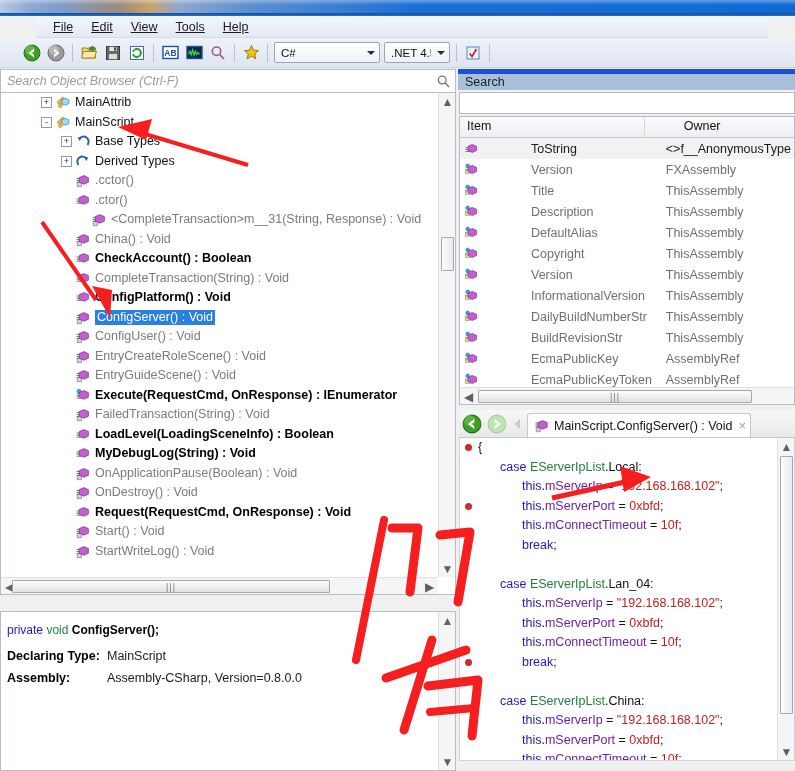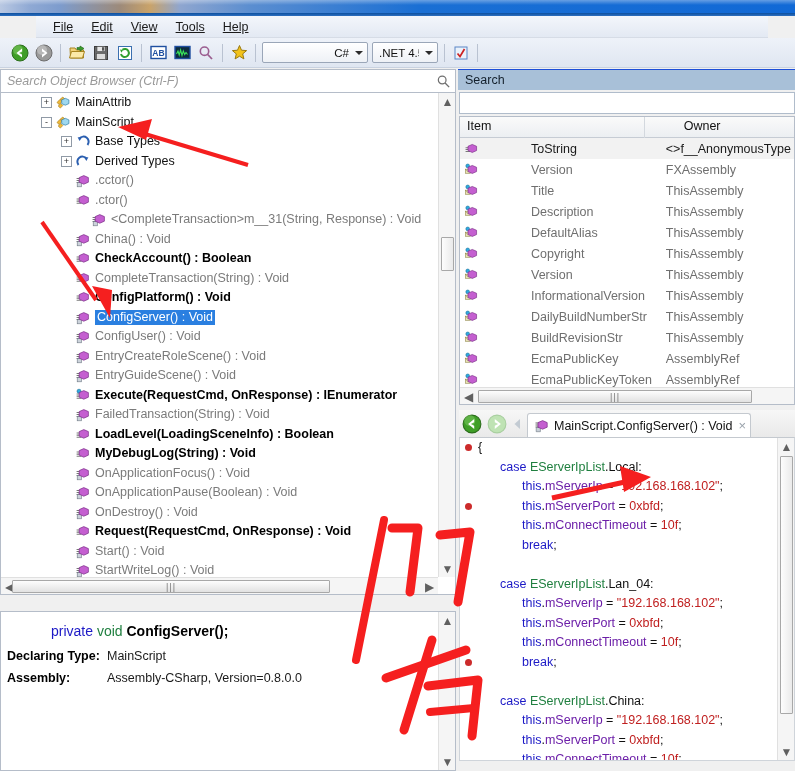--- a/index.html
+++ b/index.html
@@ -41,21 +41,21 @@
   .menu-item {
     padding: 2px 9px; font-size: 12.5px; color: #1a1a1a; cursor: default;
   }
   .menu-item u { text-decoration: underline; }
 
   
   .toolbar {
     position: absolute; left: 0; top: 38px; width: 795px; height: 30px;
     background: linear-gradient(to bottom,#eef2f9,#dfe6f1);
     border-bottom: 1px solid #c9d2e0;
-    display: flex; align-items: center; padding-left: 8px; text-align: right;
+    display: flex; align-items: center; padding-left: 20px;
   }
   .tb-btn {
     width: 24px; height: 24px; display: flex; align-items: center;
     justify-content: center; cursor: default;
   }
   .tb-sep { width: 1px; height: 18px; background: #b9c2d1; margin: 0 4px; }
   .combo {
     height: 21px; border: 1px solid #9aa6b8; border-radius: 2px;
     background: linear-gradient(to bottom,#ffffff,#eef1f6);
     display: flex; align-items: center; padding: 0 4px 0 6px;
@@ -130,34 +130,34 @@
     display: flex; align-items: center; justify-content: center;
     font-size: 9px; color: #777; letter-spacing: 1px;
   }
 
   
   .details-pane {
     position: absolute; left: 0; top: 611px; width: 456px; height: 160px;
     background: #ffffff; border: 1px solid #b5bdc9;
     overflow: hidden;
   }
-  .sig { position: absolute; left: 6px; top: 11px; font-size: 14px; white-space: nowrap; margin-left: 44px; }
+  .sig { position: absolute; left: 6px; top: 11px; font-size: 12px; white-space: nowrap; }
   .sig .kw { color: #1c19c6; }
   .sig .ty { color: #1f7f3f; }
   .sig .nm { color: #000; font-weight: bold; }
   .dl-row { position: absolute; left: 6px; font-size: 12.5px; white-space: nowrap; }
   .dl-row .k { font-weight: bold; color: #000; }
   .dl-row .v { color: #1a1a1a; position: absolute; left: 100px; top: 0; }
 
   
   .right-header {
     position: absolute; left: 458px; top: 69px; width: 337px; height: 21px;
     background: #a8c0d8; display: flex; align-items: center; padding-left: 7px;
     font-size: 12.5px; color: #14202c;
-    border-top: 1px solid #1d4ed8;
+    border-top: 5px solid #1d4ed8;
   }
   .right-input {
     position: absolute; left: 459px; top: 92px; width: 336px; height: 22px;
     background: #ffffff; border: 1px solid #b0bccb;
   }
   .grid-pane {
     position: absolute; left: 459px; top: 116px; width: 336px; height: 289px;
     background: #ffffff; border: 1px solid #b5bdc9; overflow: hidden;
   }
   .grid-head {
@@ -513,30 +513,20 @@
           </svg>
           <span class="tlabel">LoadLevel(LoadingSceneInfo) : Boolean</span>
         </div>
         <div class="tnode bold" style="padding-left: 60px;">
           <span class="expander none"></span>
           <svg class="ticon" viewBox="0 0 17 15">
             <path d="M1.6 5.5 h4.8 v1.1 h-4.8 z M1.6 7.6 h4.8 v1.1 h-4.8 z M1.6 9.7 h4.8 v1.1 h-4.8 z" fill="#7a7a7a"></path>
             <path d="M8.8 2.6 l4.6 2 v4.6 l-4.6 2 l-4.6-2 V4.6 z" fill="#c45fd0" stroke="#7a2f86" stroke-width=".7"></path>
           </svg>
           <span class="tlabel">MyDebugLog(String) : Void</span>
-        </div>
-        <div class="tnode dim" style="padding-left: 60px;">
-          <span class="expander none"></span>
-          <svg class="ticon" viewBox="0 0 17 15">
-            <path d="M1.6 5 h4.6 v1 h-4.6 z M1.6 7 h4.6 v1 h-4.6 z M1.6 9 h4.6 v1 h-4.6 z" fill="#767676"></path>
-            <rect x="2.2" y="9.4" width="4.2" height="4.4" fill="#ccd3db" stroke="#6d7782" stroke-width=".6"></rect>
-            <path d="M3.3 9.3 a1.25 1.25 0 0 1 2.3 0" fill="none" stroke="#6d7782" stroke-width=".8"></path>
-            <path d="M8.8 2.6 l4.6 2 v4.6 l-4.6 2 l-4.6-2 V4.6 z" fill="#c45fd0" stroke="#7a2f86" stroke-width=".7"></path>
-          </svg>
-          <span class="tlabel">OnApplicationFocus() : Void</span>
         </div>
         <div class="tnode dim" style="padding-left: 60px;">
           <span class="expander none"></span>
           <svg class="ticon" viewBox="0 0 17 15">
             <path d="M1.6 5 h4.6 v1 h-4.6 z M1.6 7 h4.6 v1 h-4.6 z M1.6 9 h4.6 v1 h-4.6 z" fill="#767676"></path>
             <rect x="2.2" y="9.4" width="4.2" height="4.4" fill="#ccd3db" stroke="#6d7782" stroke-width=".6"></rect>
             <path d="M3.3 9.3 a1.25 1.25 0 0 1 2.3 0" fill="none" stroke="#6d7782" stroke-width=".8"></path>
             <path d="M8.8 2.6 l4.6 2 v4.6 l-4.6 2 l-4.6-2 V4.6 z" fill="#c45fd0" stroke="#7a2f86" stroke-width=".7"></path>
           </svg>
           <span class="tlabel">OnApplicationPause(Boolean) : Void</span>

